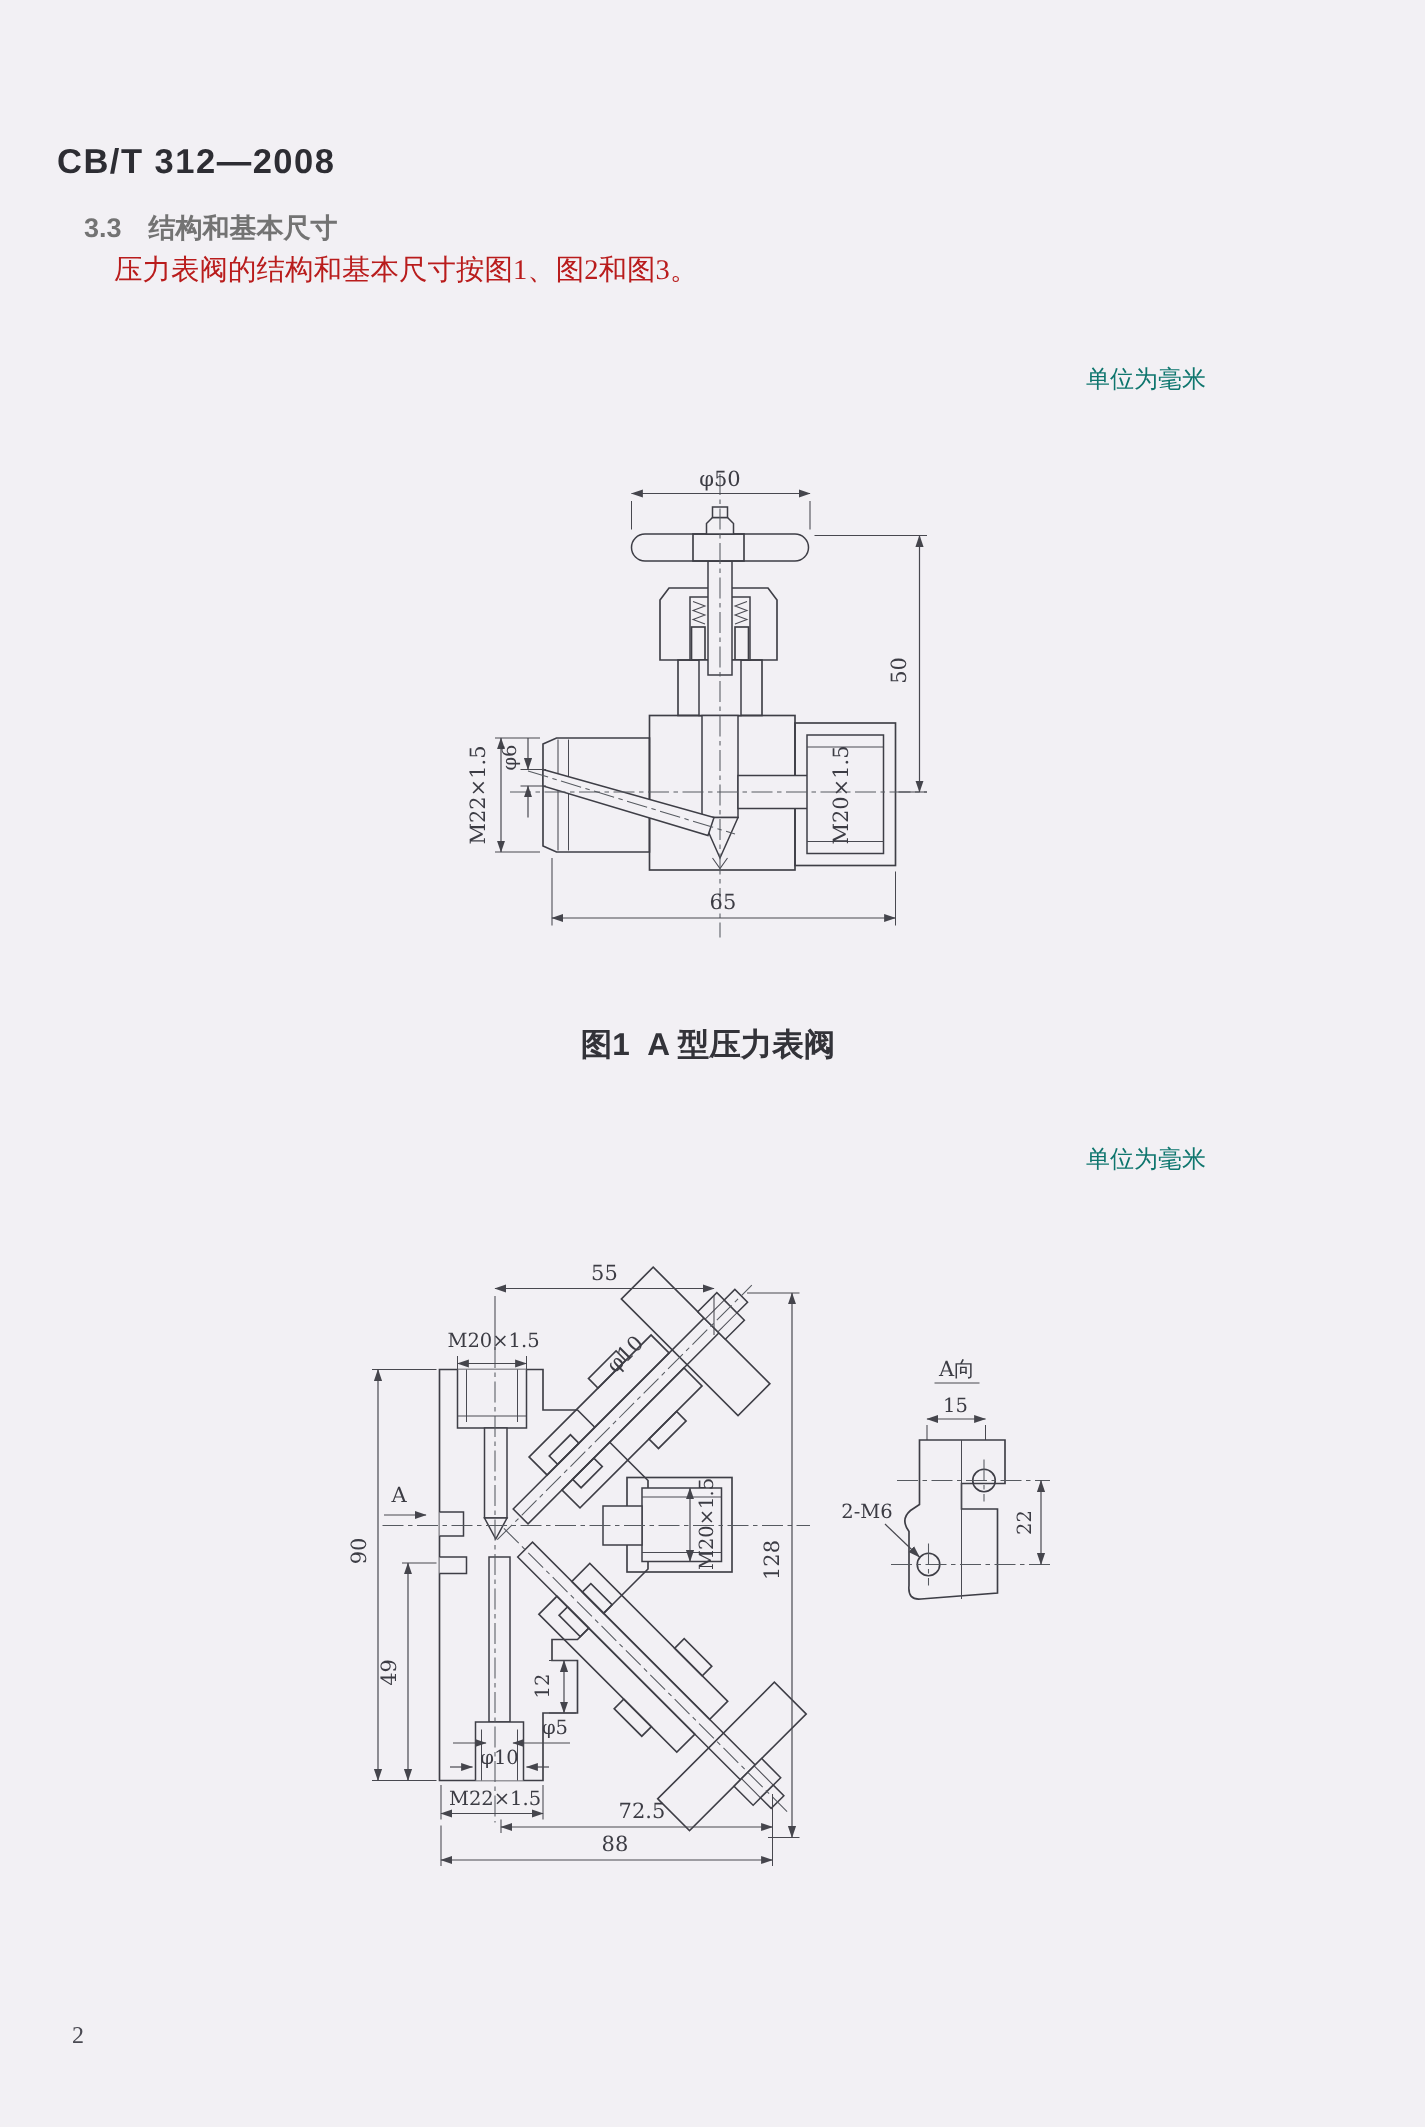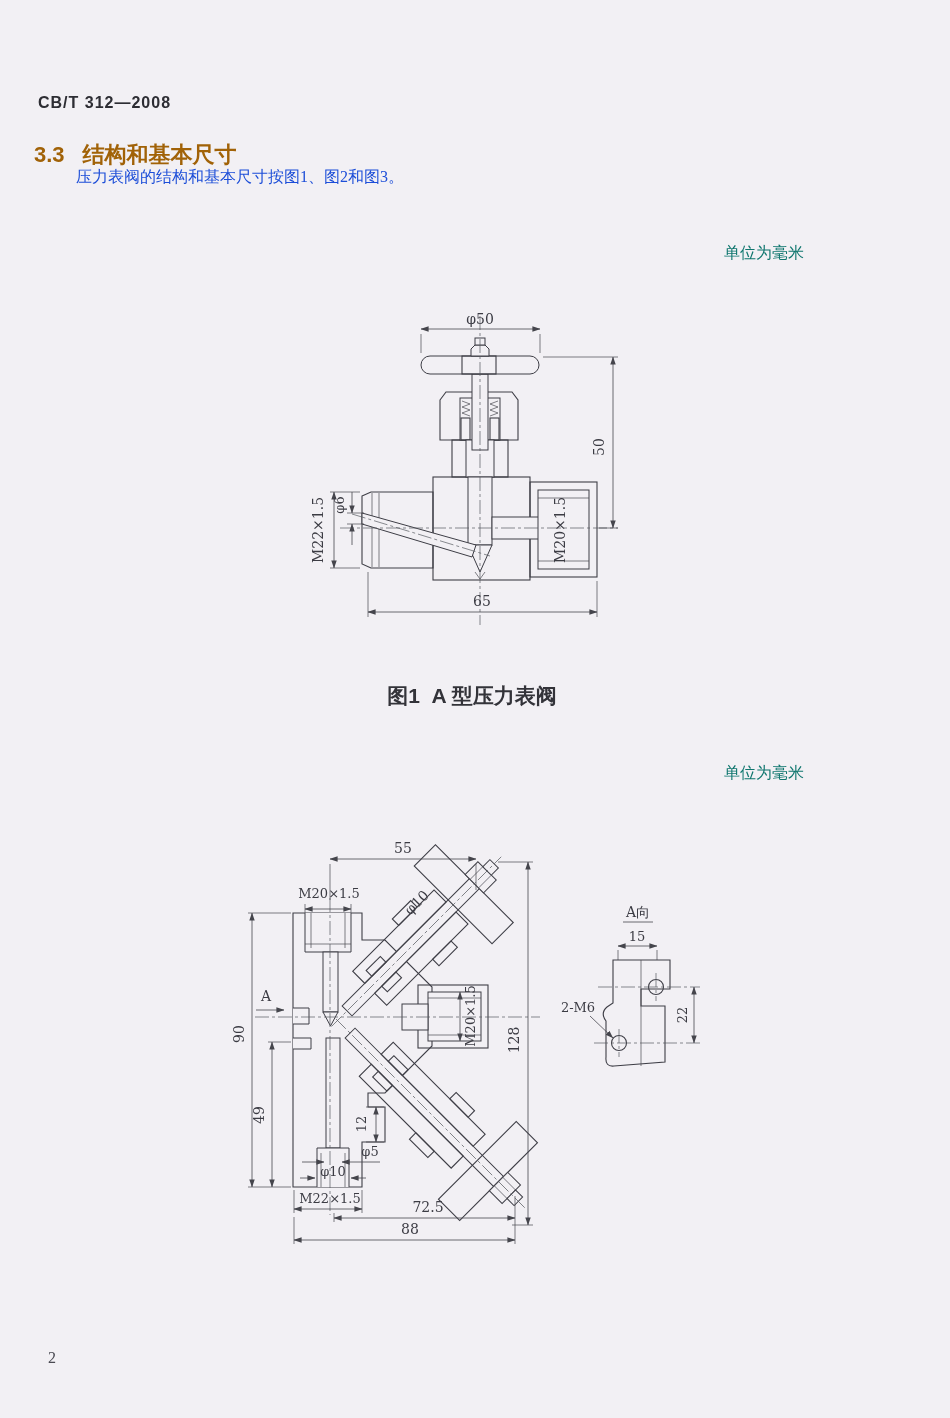--- a/index.html
+++ b/index.html
@@ -4,31 +4,31 @@
 <style>
   html,body{margin:0;padding:0;}
   .page{
     position:relative; width:950px; height:1418px;
     background:#f2f0f4; overflow:hidden;
     font-family:"Liberation Serif", serif; color:#35353c;
   }
   .hdr{
     position:absolute; left:38px; top:94px;
     font-family:"Liberation Sans", sans-serif; font-weight:700;
-    font-size:16px; letter-spacing:1px; color:#2d2d33;
+    font-size:23px; letter-spacing:1px; color:#2d2d33;
   }
   .sect{
-    position:absolute; left:34px; top:140px;
+    position:absolute; left:56px; top:140px;
     font-family:"Liberation Sans", sans-serif; font-weight:700;
-    font-size:22px; color:#a16207;
+    font-size:18px; color:#737373;
   }
   .sect .num{margin-right:18px;}
   .para{
     position:absolute; left:76px; top:167px;
-    font-size:16px; color:#1d4ed8;
+    font-size:19px; color:#b91c1c;
   }
   .units{
     position:absolute; left:724px; width:160px;
     font-size:16px; color:#0f766e;
   }
   .cap{
     position:absolute; width:300px; text-align:center; white-space:pre;
     font-family:"Liberation Sans", sans-serif; font-weight:600;
     font-size:21px; color:#333339;
   }

